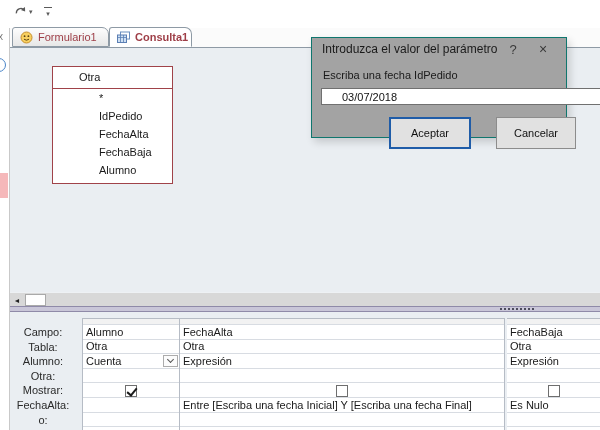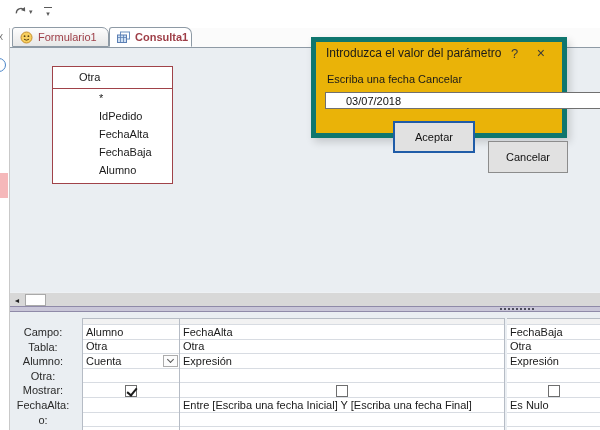--- a/index.html
+++ b/index.html
@@ -73,33 +73,33 @@
   .cb.checked::after { content:""; position:absolute; left:3px; top:0px; width:4px; height:8px;
                        border:solid #1a1a1a; border-width:0 2px 2px 0; transform:rotate(40deg); }
 
   .total-active { justify-content:space-between; padding-right:1px; }
   .combo-btn { width:15px; height:12px; border:1px solid #acacac; background:#fcfcfc;
                display:flex; align-items:center; justify-content:center; }
   .chev { width:5px; height:5px; border-right:1px solid #555; border-bottom:1px solid #555;
           transform:rotate(45deg); margin-top:-3px; }
 
   
-  .dialog { position:absolute; left:311px; top:37px; width:256px; height:101px; background:#eab308;
-            border:5px solid #0f766e; box-shadow:3px 4px 8px rgba(0,0,0,.16); z-index:20; }
+  .dialog { position:absolute; left:311px; top:37px; width:256px; height:101px; background:#a3a3a3;
+            border:1px solid #0f766e; box-shadow:3px 4px 8px rgba(0,0,0,.16); z-index:20; }
   .dlg-title { position:absolute; left:0; top:0; width:100%; height:22px; display:flex; align-items:center; }
   .dlg-title-text { padding-left:10px; font-size:12px; color:#1a1a1a; flex:1; white-space:nowrap; }
   .dlg-sys { width:30px; text-align:center; font-size:13px; color:#3a3a3a; }
   .dlg-close { margin-right:8px; font-size:14px; }
   .dlg-prompt { position:absolute; left:11px; top:31px; color:#1a1a1a; }
   .dlg-input { position:absolute; left:9px; top:50px; width:288px; height:17px; border:1px solid #707070;
                font-family:"Liberation Sans",sans-serif; font-size:11px; padding:0 20px; color:#111; }
   .dlg-btn { position:absolute; top:79px; height:32px; background:#e1e1e1; border:1px solid #8c8c8c;
              font-family:"Liberation Sans",sans-serif; font-size:11px; color:#111; text-align:center; }
   .btn-ok { left:77px; width:82px; border:2px solid #1f5ca8; }
-  .btn-cancel { left:172px; width:80px;margin-top:20px; }
+  .btn-cancel { left:184px; width:80px; }
 </style>
 </head>
 <body>
 
 <div class="app">
 
   <div class="qat">
     <div class="qat-btn redo-wrap">
       <svg class="tab-icn" viewBox="0 0 14 14" width="14" height="14">
         <path d="M2.5 9 A5 5 0 0 1 11 5.2" fill="none" stroke="#5a5a5a" stroke-width="1.4"></path>
@@ -252,19 +252,19 @@
     <span class="frag-circle"></span>
     <span class="frag-pink"></span>
   </div>
 
   <div class="dialog">
     <div class="dlg-title">
       <span class="dlg-title-text">Introduzca el valor del parámetro</span>
       <span class="dlg-sys">?</span>
       <span class="dlg-sys dlg-close">×</span>
     </div>
-    <div class="dlg-prompt">Escriba una fecha Cancelar</div>
+    <div class="dlg-prompt">Escriba una fecha IdPedido</div>
     <input class="dlg-input" type="text" value="03/07/2018" style="">
     <button class="dlg-btn btn-ok">Aceptar</button>
     <button class="dlg-btn btn-cancel">Cancelar</button>
   </div>
 
 </div>
 
 </body></html>

